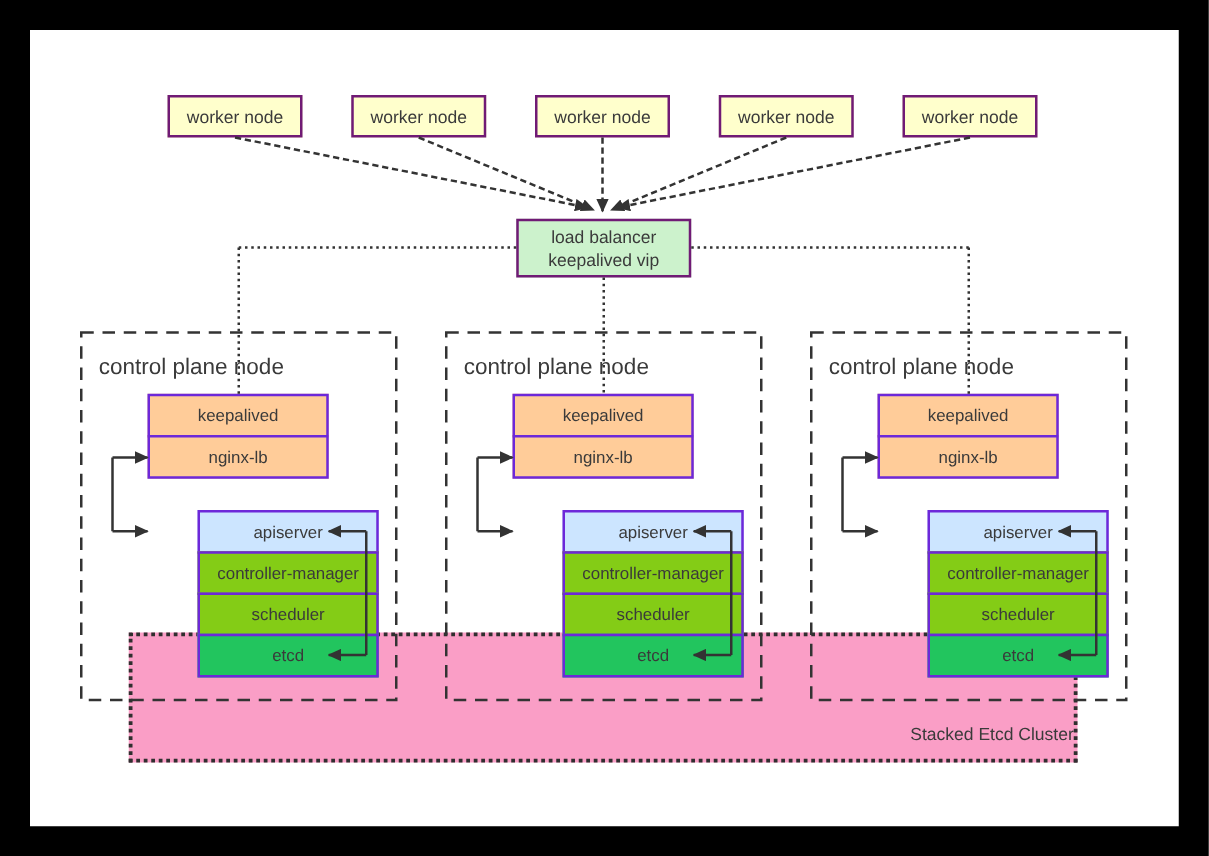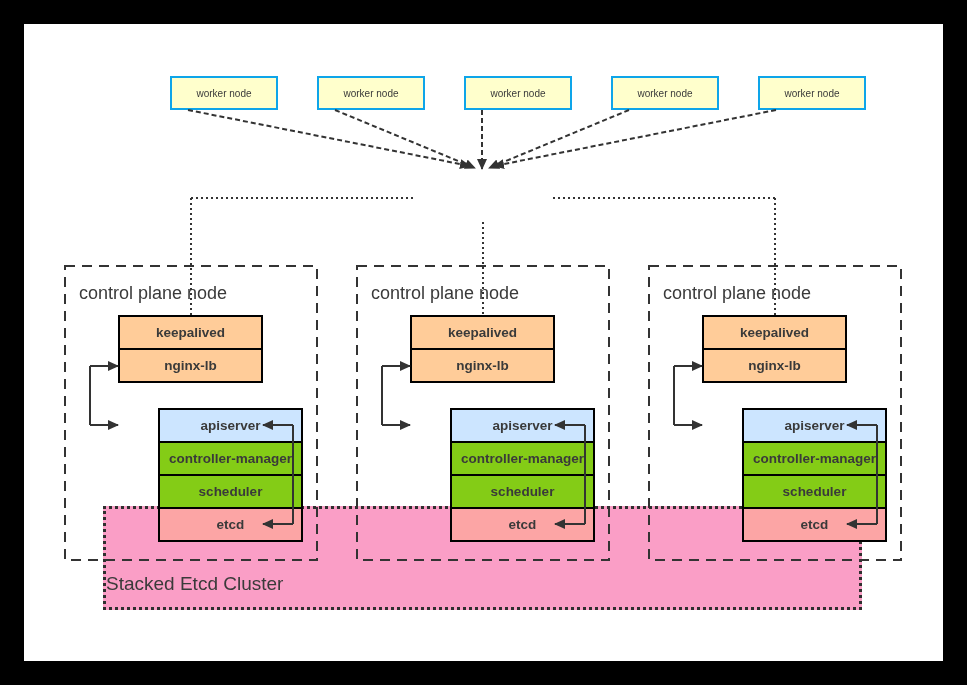--- a/index.html
+++ b/index.html
@@ -5,55 +5,55 @@
   html,body{margin:0;padding:0;}
   body{
     width:967px;height:685px;background:#000;position:relative;overflow:hidden;
     font-family:"Liberation Sans","DejaVu Sans",sans-serif;
   }
   .canvas{
     position:absolute;left:24px;top:24px;width:919px;height:637px;
     background:#fff;
   }
   .box{
-    position:absolute;box-sizing:border-box;border:2px solid #0ea5e9;
+    position:absolute;box-sizing:border-box;border:2px solid #701a75;
     display:flex;align-items:center;justify-content:center;
-    font-size:10px;color:#3a3a3a;text-align:center;margin-left:36px;
+    font-size:14px;color:#3a3a3a;text-align:center;
   }
   .worker{top:52px;width:108px;height:34px;background:#FFFFCC;}
   .w0{left:110px}.w1{left:257px}.w2{left:404px}.w3{left:551px}.w4{left:698px}
   .lb{left:389px;top:151px;width:140px;height:47px;background:#CCF2CC;
       flex-direction:column;line-height:1.35;z-index:3;}
   .cpnode{
     position:absolute;top:242px;width:252px;height:294px;z-index:2;
   }
   .n0{left:41px}.n1{left:333px}.n2{left:625px}
   .cpnode .ntitle{
     position:absolute;left:14px;top:17px;font-size:18px;color:#3a3a3a;
   }
   .stack{position:absolute;left:53px;width:145px;}
   .stack-top{top:49px;}
   .stack-bottom{top:142px;padding-left:40px;}
   .row{
-    position:relative;box-sizing:border-box;border:2px solid #000000;
+    position:relative;box-sizing:border-box;border:2px solid #6d28d9;
     width:145px;height:35px;display:flex;align-items:center;justify-content:center;
-    font-size:13.5px;color:#3a3a3a;font-weight:bold;
+    font-size:13.5px;color:#3a3a3a;
   }
   .row + .row{margin-top:-2px;}
   .c-orange{background:#FFCC99;}
   .c-blue{background:#CCE5FF;}
   .c-yellow{background:#84cc16;}
-  .c-purple{background:#fca5a5;}
+  .c-purple{background:#22c55e;}
   .etcd-cluster{
     position:absolute;left:79px;top:482px;width:759px;height:104px;
     background:#FA9EC6;border:3px dotted #2f2f2f;box-sizing:border-box;z-index:1;
   }
   .etcd-cluster .clabel{
-    position:absolute;left:0;right:0;bottom:12px;text-align:left;
-    font-size:19px;color:#3a3a3a;
+    position:absolute;left:0;right:0;bottom:12px;text-align:right;
+    font-size:14px;color:#3a3a3a;
   }
   svg.overlay{
     position:absolute;left:0;top:0;width:919px;height:637px;z-index:4;
     pointer-events:none;
   }
   svg .ln{stroke:#333;stroke-width:2;fill:none;}
   svg .dash{stroke-dasharray:5 3;}
   svg .dots{stroke-dasharray:2 3;}
   svg .noderect{stroke:#333;stroke-width:2;fill:none;stroke-dasharray:10 7;}
 </style>
@@ -61,20 +61,24 @@
 <body>
 
 <div class="canvas">
 
   <div class="box worker w0">worker node</div>
   <div class="box worker w1">worker node</div>
   <div class="box worker w2">worker node</div>
   <div class="box worker w3">worker node</div>
   <div class="box worker w4">worker node</div>
 
+  <div class="box lb">
+    <span>load balancer</span>
+    <span>keepalived vip</span>
+  </div>
 
   <div class="cpnode n0">
     <span class="ntitle">control plane node</span>
     <div class="stack stack-top">
       <div class="row c-orange">keepalived</div>
       <div class="row c-orange">nginx-lb</div>
     </div>
     <div class="stack stack-bottom">
       <div class="row c-blue">apiserver</div>
       <div class="row c-yellow">controller-manager</div>

